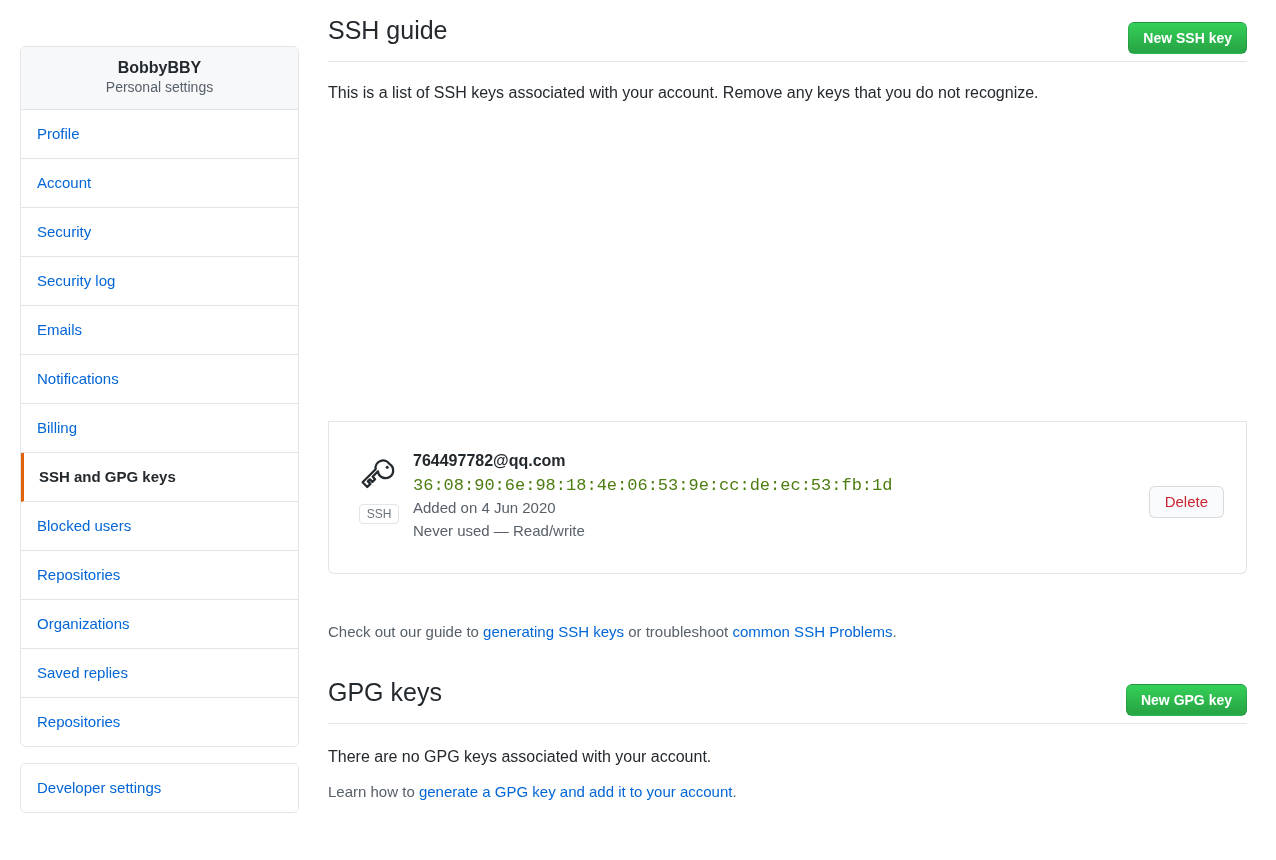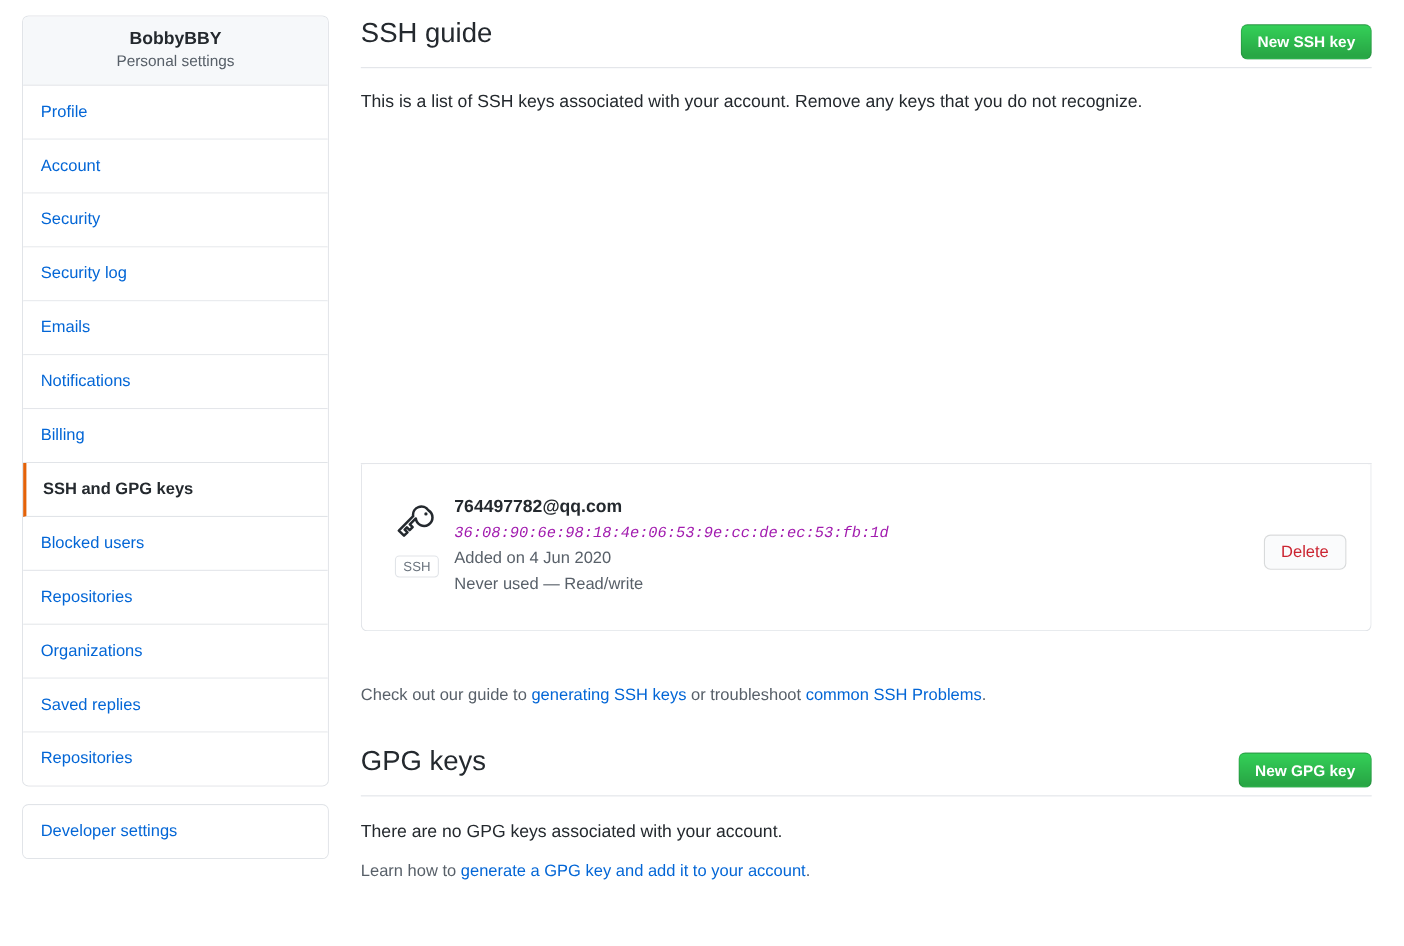--- a/index.html
+++ b/index.html
@@ -27,20 +27,21 @@
     left: 20px;
     top: 14px;
     width: 279px;
   }
 
   .nav-box {
     border: 1px solid #e1e4e8;
     border-radius: 6px;
     background: #ffffff;
     overflow: hidden;
+    margin-top: 32px;
   }
 
   .nav-header {
     background: #f6f8fa;
     border-bottom: 1px solid #e1e4e8;
     padding: 11px 16px 12px 16px;
     text-align: center;
   }
   .nav-header-name {
     font-size: 16px;
@@ -167,25 +168,24 @@
 
   .key-body { flex: 1 1 auto; padding-top: 12px; }
   .key-title {
     font-size: 16px;
     font-weight: bold;
     line-height: 22px;
     color: #24292e;
   }
   .key-fingerprint {
     font-family: "Liberation Mono", "DejaVu Sans Mono", monospace;
-    font-size: 14px;
+    font-size: 17px;
     line-height: 21px;
-    color: #a21caf;
+    color: #4d7c0f;
     margin-top: 3px;
-    font-style: italic;
   }
   .key-meta {
     font-size: 15px;
     line-height: 23px;
     color: #586069;
   }
 
   .key-action-col {
     flex: 0 0 auto;
     padding-top: 48px;

